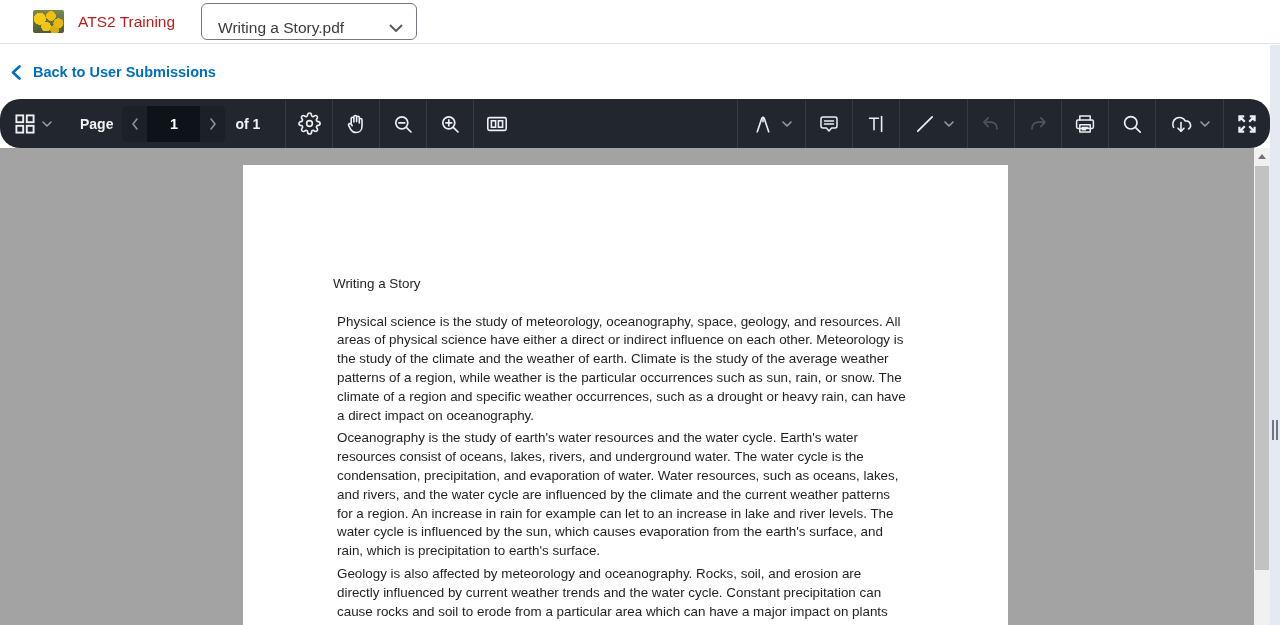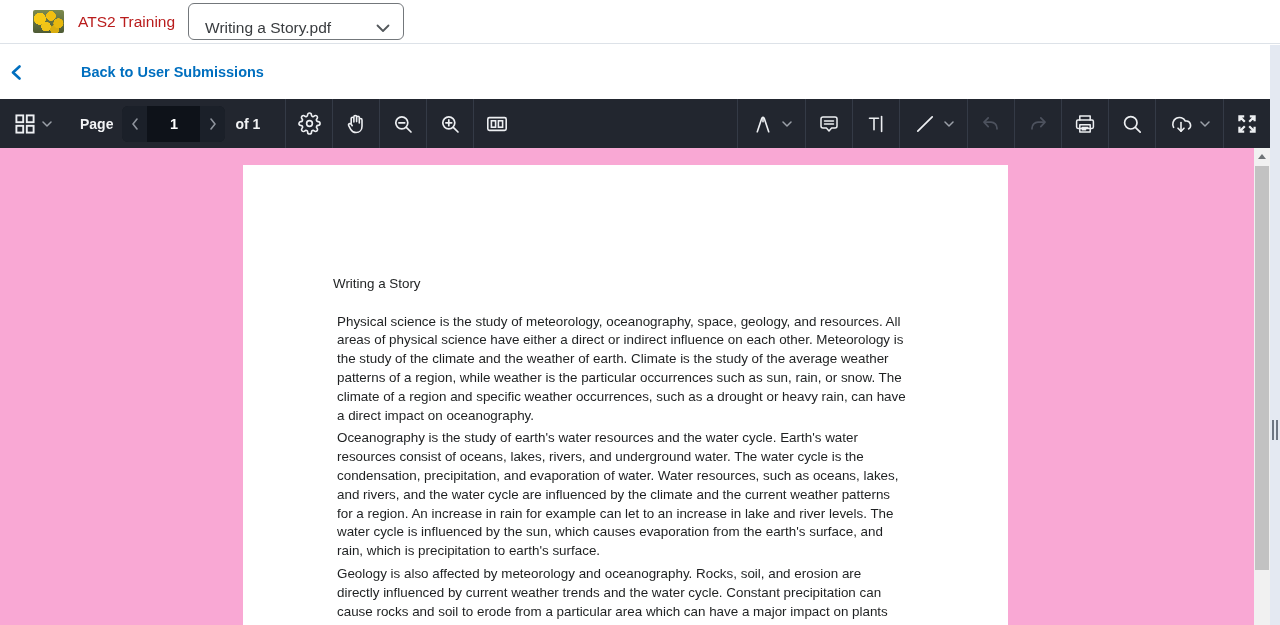--- a/index.html
+++ b/index.html
@@ -23,45 +23,44 @@
     background:
       radial-gradient(circle at 22% 38%, #f6c915 0 21%, rgba(0,0,0,0) 22%),
       radial-gradient(circle at 58% 26%, #f2bf10 0 19%, rgba(0,0,0,0) 20%),
       radial-gradient(circle at 82% 58%, #e8b80e 0 17%, rgba(0,0,0,0) 18%),
       radial-gradient(circle at 42% 72%, #f0c418 0 19%, rgba(0,0,0,0) 20%),
       radial-gradient(circle at 70% 85%, #d9ad10 0 15%, rgba(0,0,0,0) 16%),
       linear-gradient(#7c8a4d, #4d5a34);
   }
   .app-title { margin-left:14px; font-size:15.5px; color:#b91c1c; }
   .file-dropdown {
-    margin-left:13px; height:37px; min-width:216px;
+    margin-left:26px; height:37px; min-width:216px;
     border:1px solid #73777b; border-radius:6px; background:#fff;
     display:flex; align-items:center; justify-content:space-between;
     padding:13px 13px 0 16px; font-size:15.5px; color:#393c3f;
     font-family:inherit; cursor:pointer;
   }
   .file-dropdown .chev { color:#53575b; margin-left:18px; }
 
   
   .subnav {
     position:absolute; top:45px; left:0; width:1270px; height:54px;
     background:#ffffff; display:flex; align-items:center;
   }
   .back-link {
     margin-left:10px; display:flex; align-items:center;
     color:#006fbf; text-decoration:none; font-size:14.5px; font-weight:700;
     cursor:pointer;
-    gap:48px;
   }
   .back-link .chevron-left { margin-right:9px; color:#006fbf; }
 
   
   .pdf-toolbar {
     position:absolute; top:99px; left:0; width:1270px; height:49px;
-    background:#22262f; display:flex; align-items:stretch; z-index:4;
+    background:#22262f; display:flex; align-items:stretch; z-index:4;border-radius:20px;
   }
   .tb-left, .tb-right { display:flex; align-items:stretch; }
   .tb-right { margin-left:auto; }
   .tb-divider { width:1px; background:#343a46; }
   .tbtn {
     border:none; background:transparent; color:#edeff2; cursor:pointer;
     display:flex; align-items:center; justify-content:center;
     width:46px; padding:0; font-family:inherit;
   }
   .tbtn.wide { width:67px; gap:7px; }
@@ -81,21 +80,21 @@
     display:flex; align-items:center; justify-content:center; cursor:pointer; padding:0;
   }
   .page-input {
     width:53px; border:none; background:#0e1219; color:#ffffff;
     font-weight:700; font-size:14.5px; text-align:center; font-family:inherit;
   }
 
   
   .viewer {
     position:absolute; top:148px; left:0; width:1270px; height:477px;
-    background:#f9a8d4; overflow:hidden;
+    background:#a3a3a3; overflow:hidden;
   }
   .doc-page {
     position:absolute; left:243px; top:17px; width:765px; height:520px;
     background:#ffffff;
   }
   .doc-content {
     padding:110px 0 0 90px; width:680px;
     font-size:13.4px; line-height:18.8px; color:#1e2021;
   }
   .doc-title { margin:0 0 18.8px 0; font-size:13.4px; font-weight:400; }

